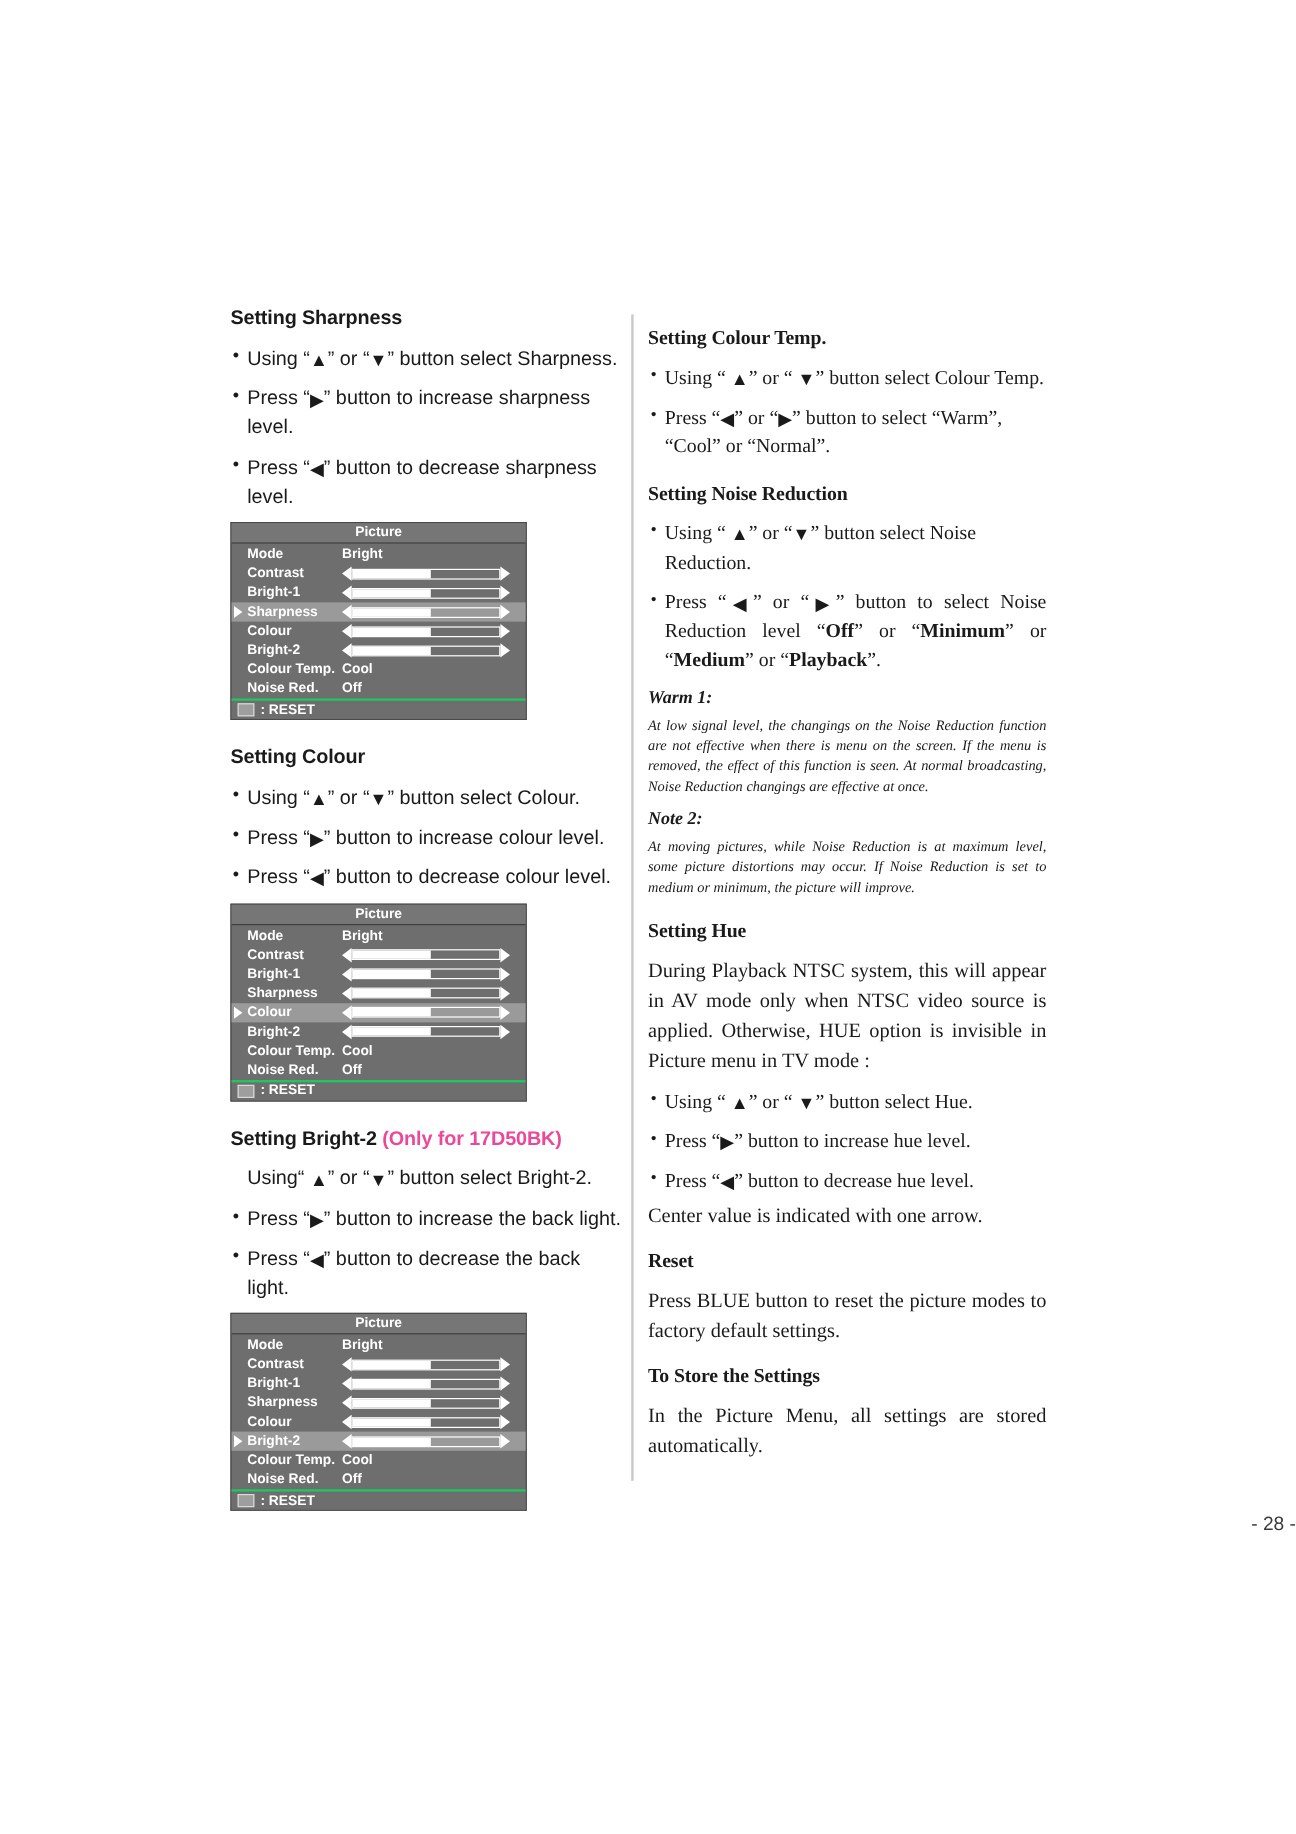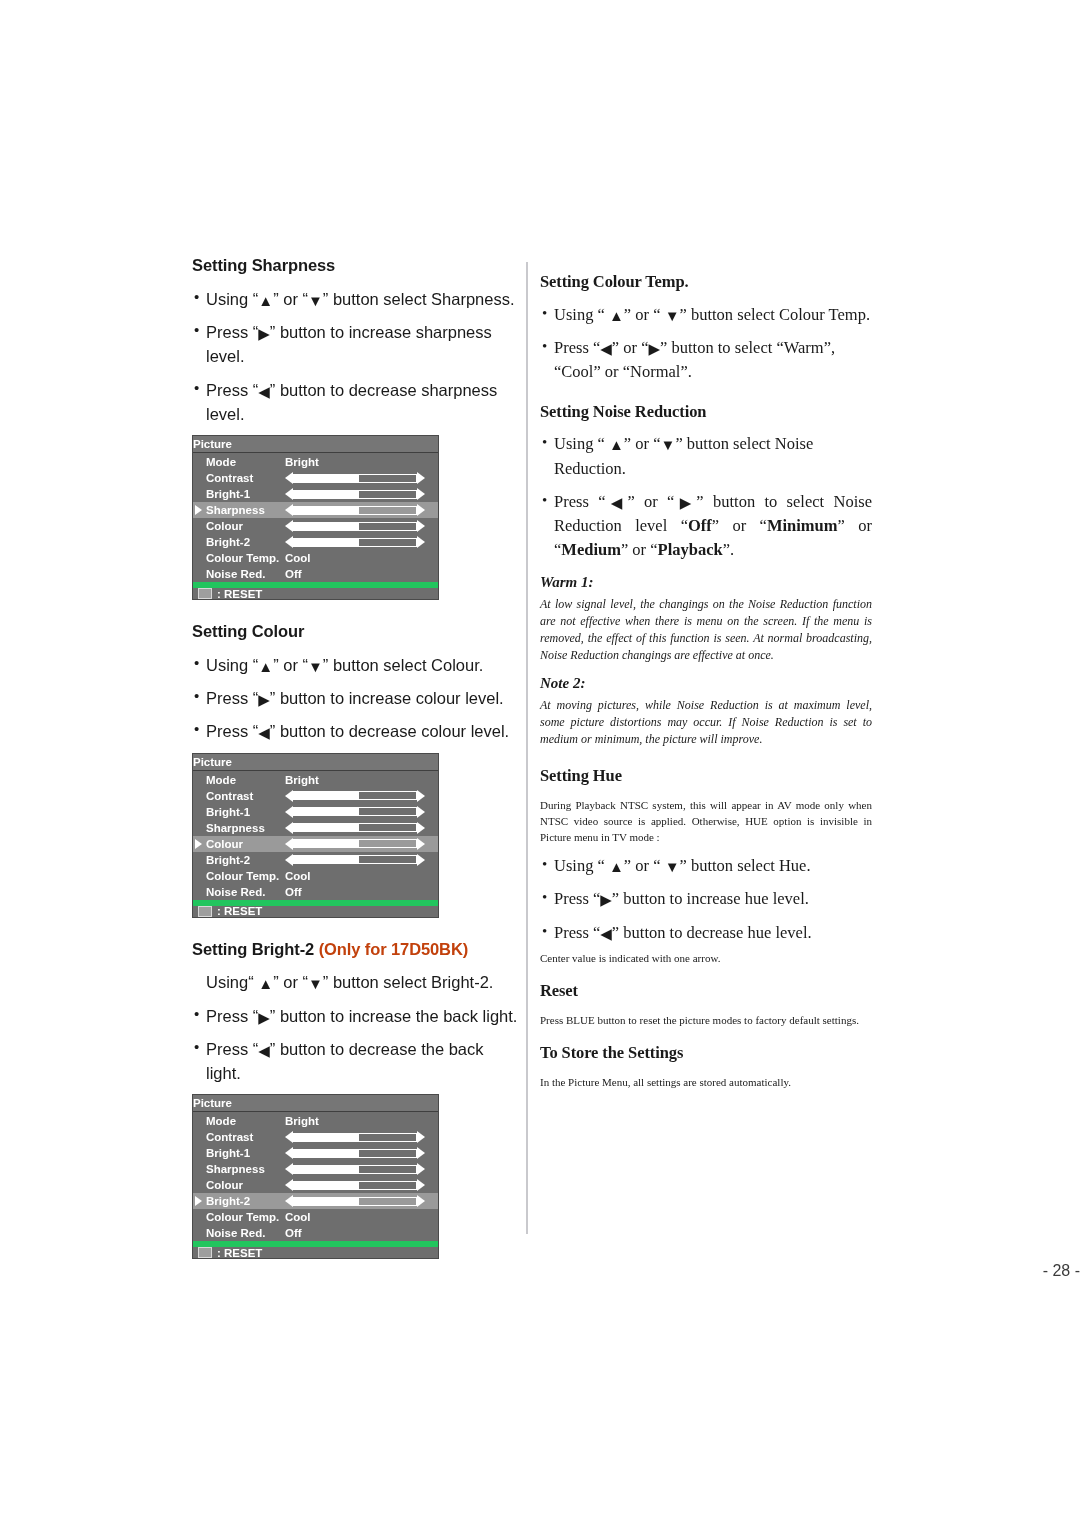--- a/index.html
+++ b/index.html
@@ -48,24 +48,24 @@
 
   
   h2.sec {
     font-size: 16.5px;
     font-weight: bold;
     margin: 0 0 11px 0;
     letter-spacing: -0.1px;
     line-height: 1.2;
   }
   h2.sec .only {
-    color: #c2410c;
+    color: #ec4899;
   }
   p.para {
-    font-size: 11px;
+    font-size: 17px;
     line-height: 1.47;
     margin: 0 0 9px 0;
     text-align: justify;
     text-justify: inter-word;
   }
   p.para.nojust { text-align: left; }
 
   ul.bullets {
     list-style: none;
     margin: 0;
@@ -117,20 +117,21 @@
     width: 247px;
     border: 1px solid #4a4a4a;
     background: #6e6e6e;
     font-family: "Liberation Sans", sans-serif;
     box-sizing: border-box;
     margin: 4px 0 0 0;
   }
   .osd-title {
     height: 17px;
     line-height: 17px;
+    text-align: center;
     color: #ffffff;
     font-size: 11.5px;
     font-weight: bold;
     background: #767676;
     border-bottom: 1px solid #3f3f3f;
     box-sizing: border-box;
   }
   .osd-body { padding: 1px 0 0 0; }
   .osd-row {
     position: relative;
@@ -198,21 +199,21 @@
   .bar-fill {
     position: absolute;
     left: 0; top: 0; bottom: 0;
     background: #ffffff;
   }
 
   .osd-footer {
     height: 17px;
     display: flex;
     align-items: center;
-    border-top: 6px solid #22c55e;
+    border-top: 2px solid #22c55e;
     background: #6e6e6e;
     padding-left: 5px;
     box-sizing: border-box;
   }
   .osd-swatch {
     width: 14px;
     height: 11px;
     background: #9e9e9e;
     border: 1px solid #d8d8d8;
     box-sizing: border-box;

